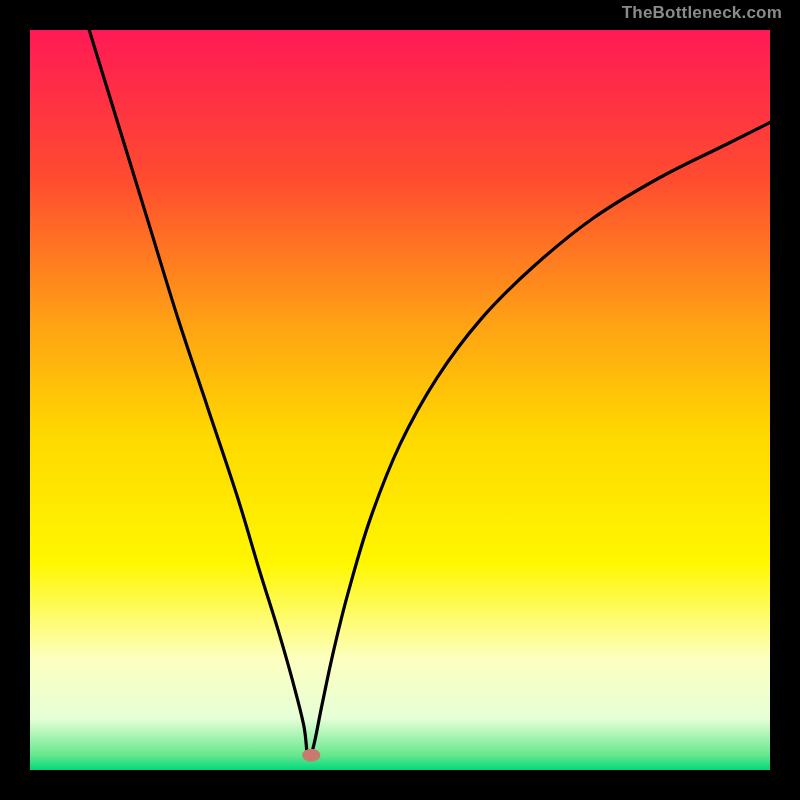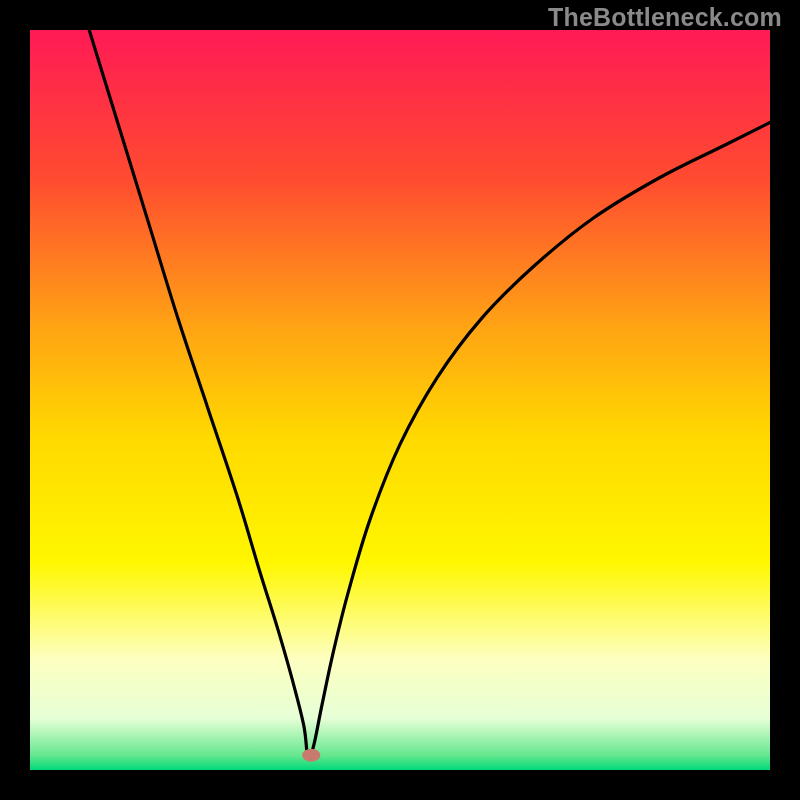--- a/index.html
+++ b/index.html
@@ -14,21 +14,21 @@
     position: relative;
     width: 800px;
     height: 800px;
     background: #000;
   }
   .watermark {
     position: absolute;
     top: 3px;
     right: 18px;
     font-family: Arial, Helvetica, sans-serif;
-    font-size: 25px;
+    font-size: 17px;
     font-weight: 600;
     color: #8a8a8a;
     letter-spacing: 0.2px;
     pointer-events: none;
   }
   svg.plot {
     position: absolute;
     left: 30px;
     top: 30px;
     width: 740px;

